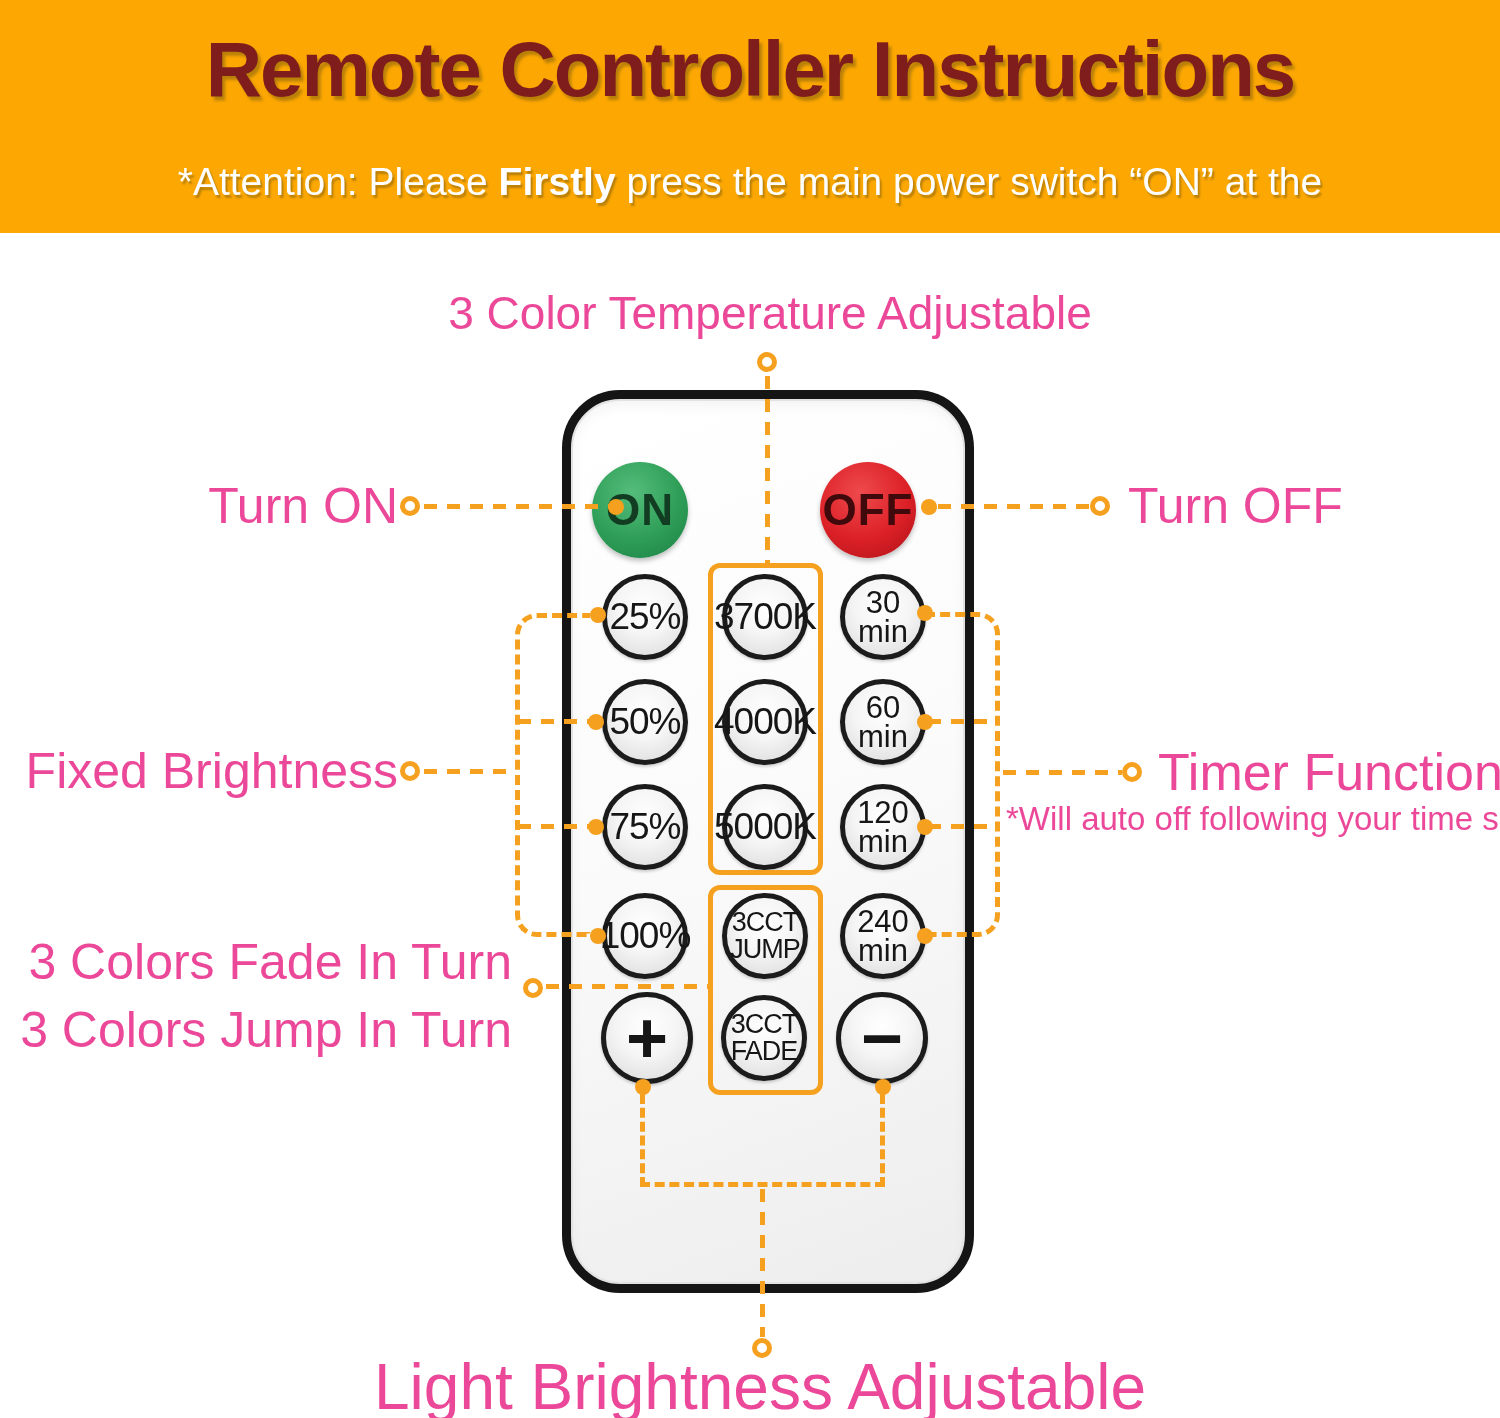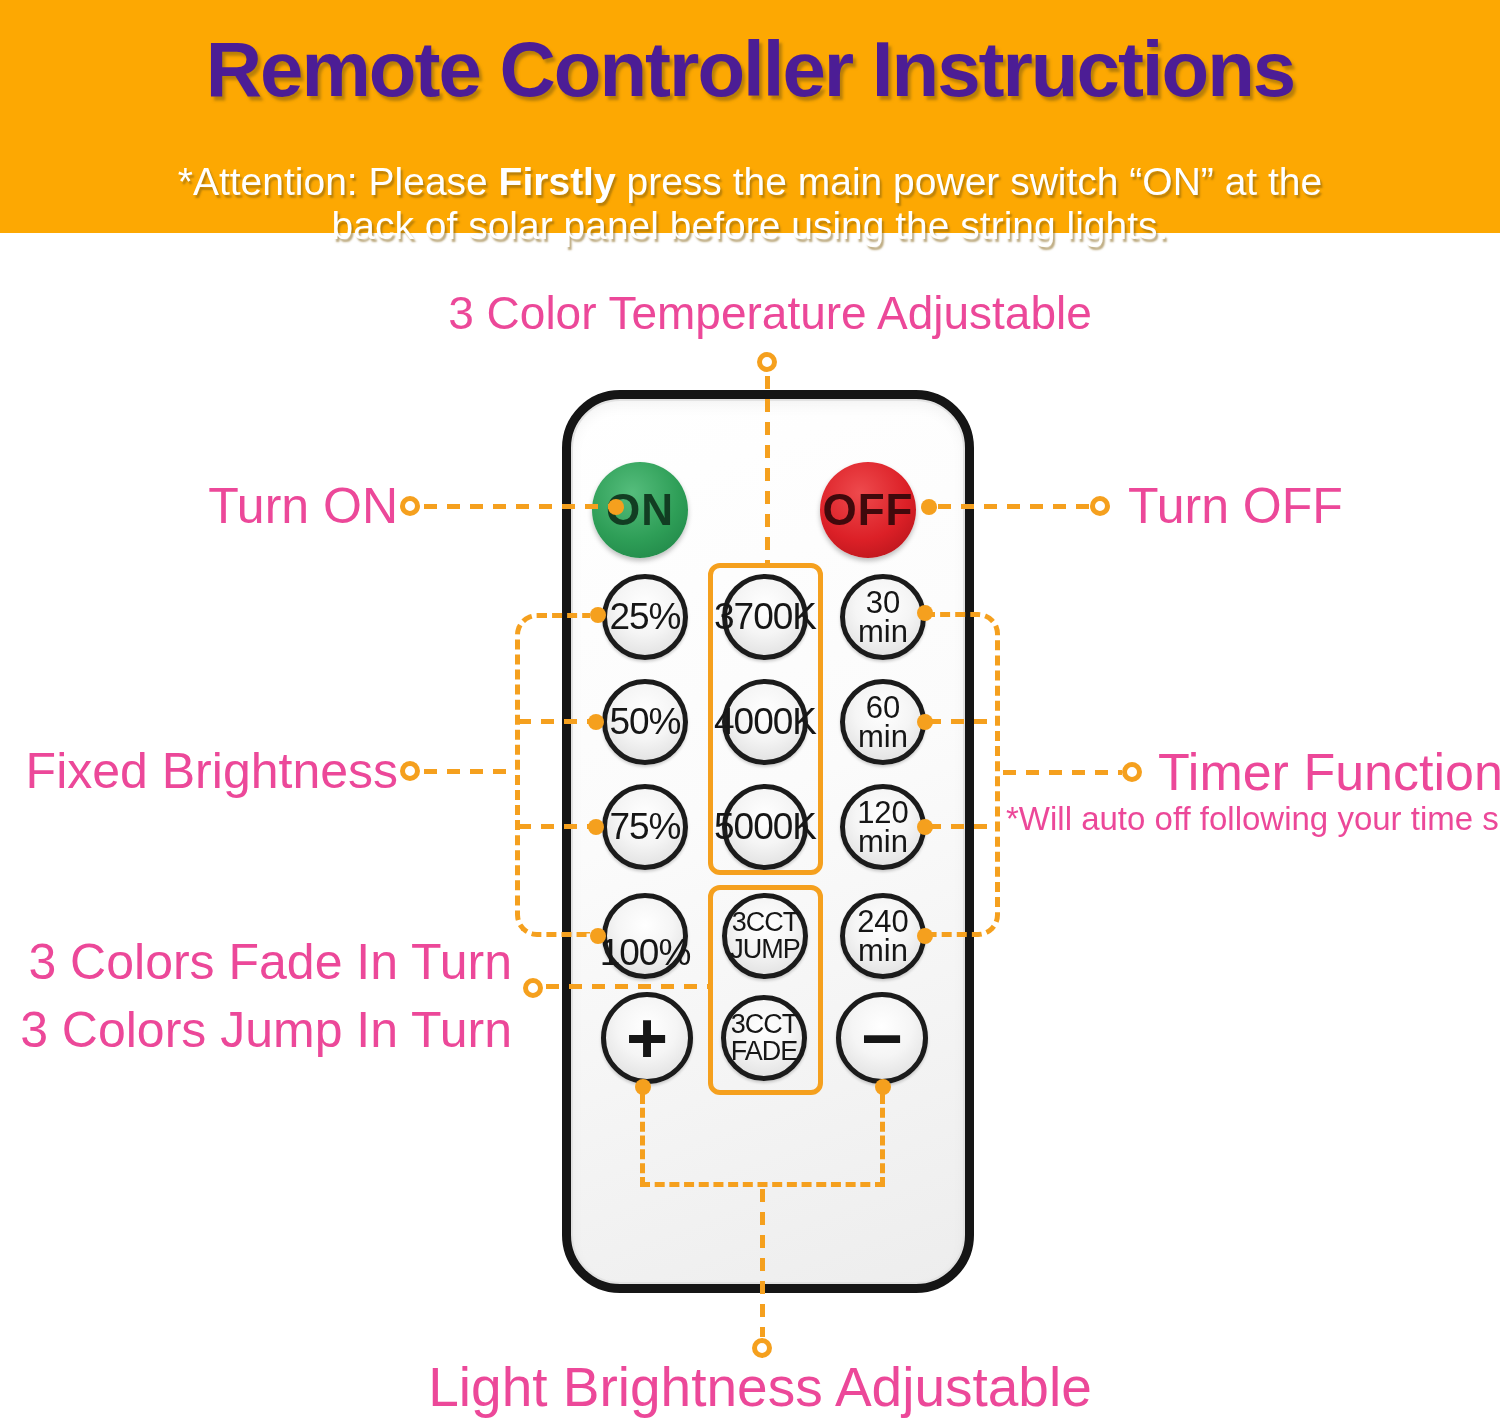--- a/index.html
+++ b/index.html
@@ -6,21 +6,21 @@
     --banner:#FDA802; --annotation:#F5A01E; --remote_border:#151515;
     --on_green:#2E9E57; --off_red:#DC2027;
   }
   *{margin:0;padding:0;box-sizing:border-box;}
   body{background:#ffffff;font-family:"Liberation Sans",sans-serif;}
   .stage{position:relative;width:1500px;height:1418px;background:#ffffff;overflow:hidden;}
 
   
   .banner{position:absolute;left:0;top:0;width:1500px;height:233px;background:var(--banner);}
   .banner-title{position:absolute;left:0;top:24px;width:100%;text-align:center;
-    font-size:78px;font-weight:bold;letter-spacing:-2px;color:#4c1d95;
+    font-size:78px;font-weight:bold;letter-spacing:-2px;color:#7f1d1d;
     text-shadow:3px 4px 3px rgba(130,95,15,.55);}
   .banner-sub{position:absolute;left:0;top:116px;width:100%;text-align:center;
     font-size:39px;line-height:44px;color:#ffffff;
     text-shadow:2px 3px 2px rgba(130,95,15,.55);margin-top:44px;}
   .banner-sub b{font-weight:bold;}
 
   
   .label{position:absolute;color:#ec4899;font-size:50px;line-height:50px;white-space:nowrap;}
   .r{text-align:right;} .c{text-align:center;} 
 
@@ -64,33 +64,32 @@
 </style>
 </head>
 <body>
 
 <div class="stage">
 
   <div class="banner">
     <div class="banner-title">Remote Controller Instructions</div>
     <div class="banner-sub">
       <div><span>*Attention: Please </span><b>Firstly</b><span> press the main power switch “ON” at the</span></div>
-      <div>back of solar panel before using the string lights.</div>
     </div>
   </div>
 
   <div class="label c" style="left:395px;top:288px;width:750px;font-size:46px;">3 Color Temperature Adjustable</div>
   <div class="label r" style="left:100px;top:481px;width:298px;">Turn ON</div>
   <div class="label" style="left:1128px;top:481px;">Turn OFF</div>
   <div class="label r" style="left:10px;top:746px;width:388px;">Fixed Brightness</div>
   <div class="label r" style="left:10px;top:937px;width:502px;">3 Colors Fade In Turn</div>
   <div class="label r" style="left:10px;top:1005px;width:502px;">3 Colors Jump In Turn</div>
   <div class="label" style="left:1158px;top:747px;font-size:52px;">Timer Function</div>
   <div class="label" style="left:1006px;top:802px;font-size:33px;line-height:34px;">*Will auto off following your time setting</div>
-  <div class="label c" style="left:340px;top:1362px;width:840px;font-size:55px;">Light Brightness Adjustable</div>
+  <div class="label c" style="left:340px;top:1362px;width:840px;font-size:64px;">Light Brightness Adjustable</div>
 
   <div class="remote"></div>
 
   <div class="btn btn-power btn-on" style="left:592px;top:462px;">
       <span>ON</span>
     </div>
   <div class="btn btn-power btn-off" style="left:820px;top:462px;">
       <span>OFF</span>
     </div>
 
@@ -120,21 +119,21 @@
       <span class="t1">75%</span>
     </div>
   <div class="btn btn-grid" style="left:722px;top:784px;">
       <span class="t1">5000K</span>
     </div>
   <div class="btn btn-grid" style="left:840px;top:784px;">
       <span class="t2">120</span>
       <span class="t2">min</span>
     </div>
 
-  <div class="btn btn-grid" style="left:602px;top:893px;justify-content:flex-end;">
+  <div class="btn btn-grid" style="left:602px;top:893px;">
       <span class="t1">100%</span>
     </div>
   <div class="btn btn-grid" style="left:722px;top:893px;">
       <span class="t3">3CCT</span>
       <span class="t3">JUMP</span>
     </div>
   <div class="btn btn-grid" style="left:840px;top:893px;">
       <span class="t2">240</span>
       <span class="t2">min</span>
     </div>

